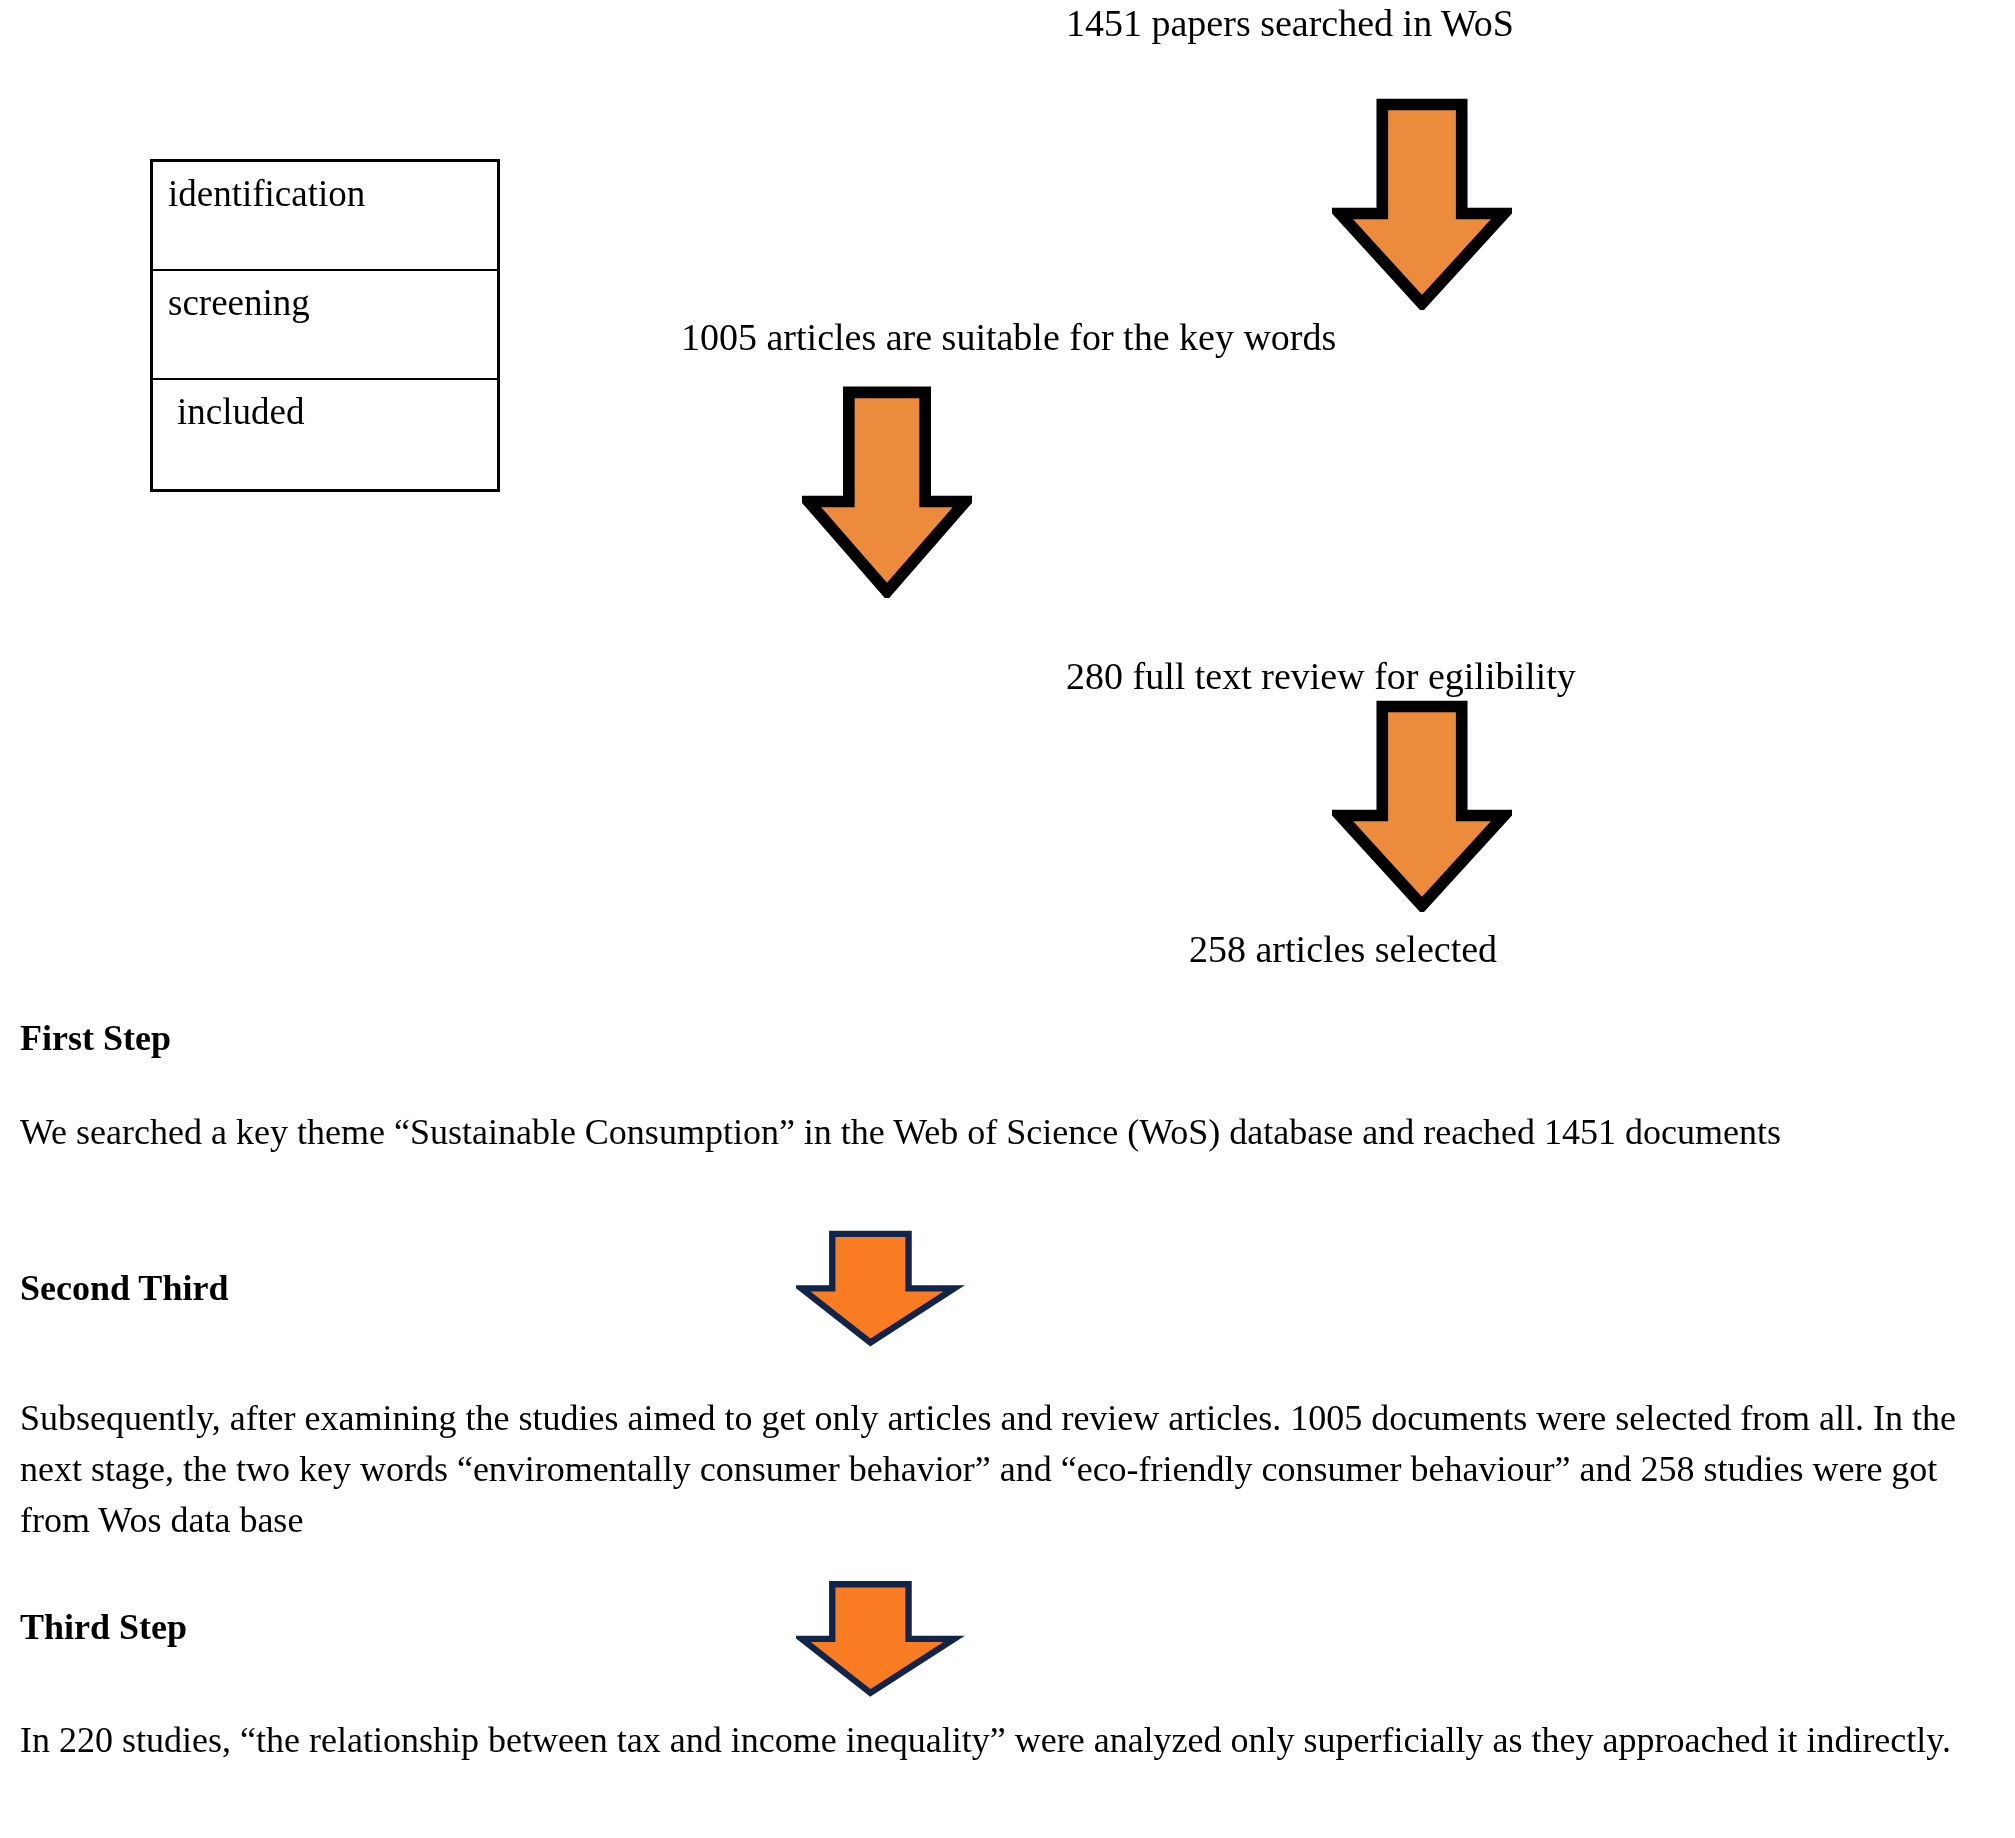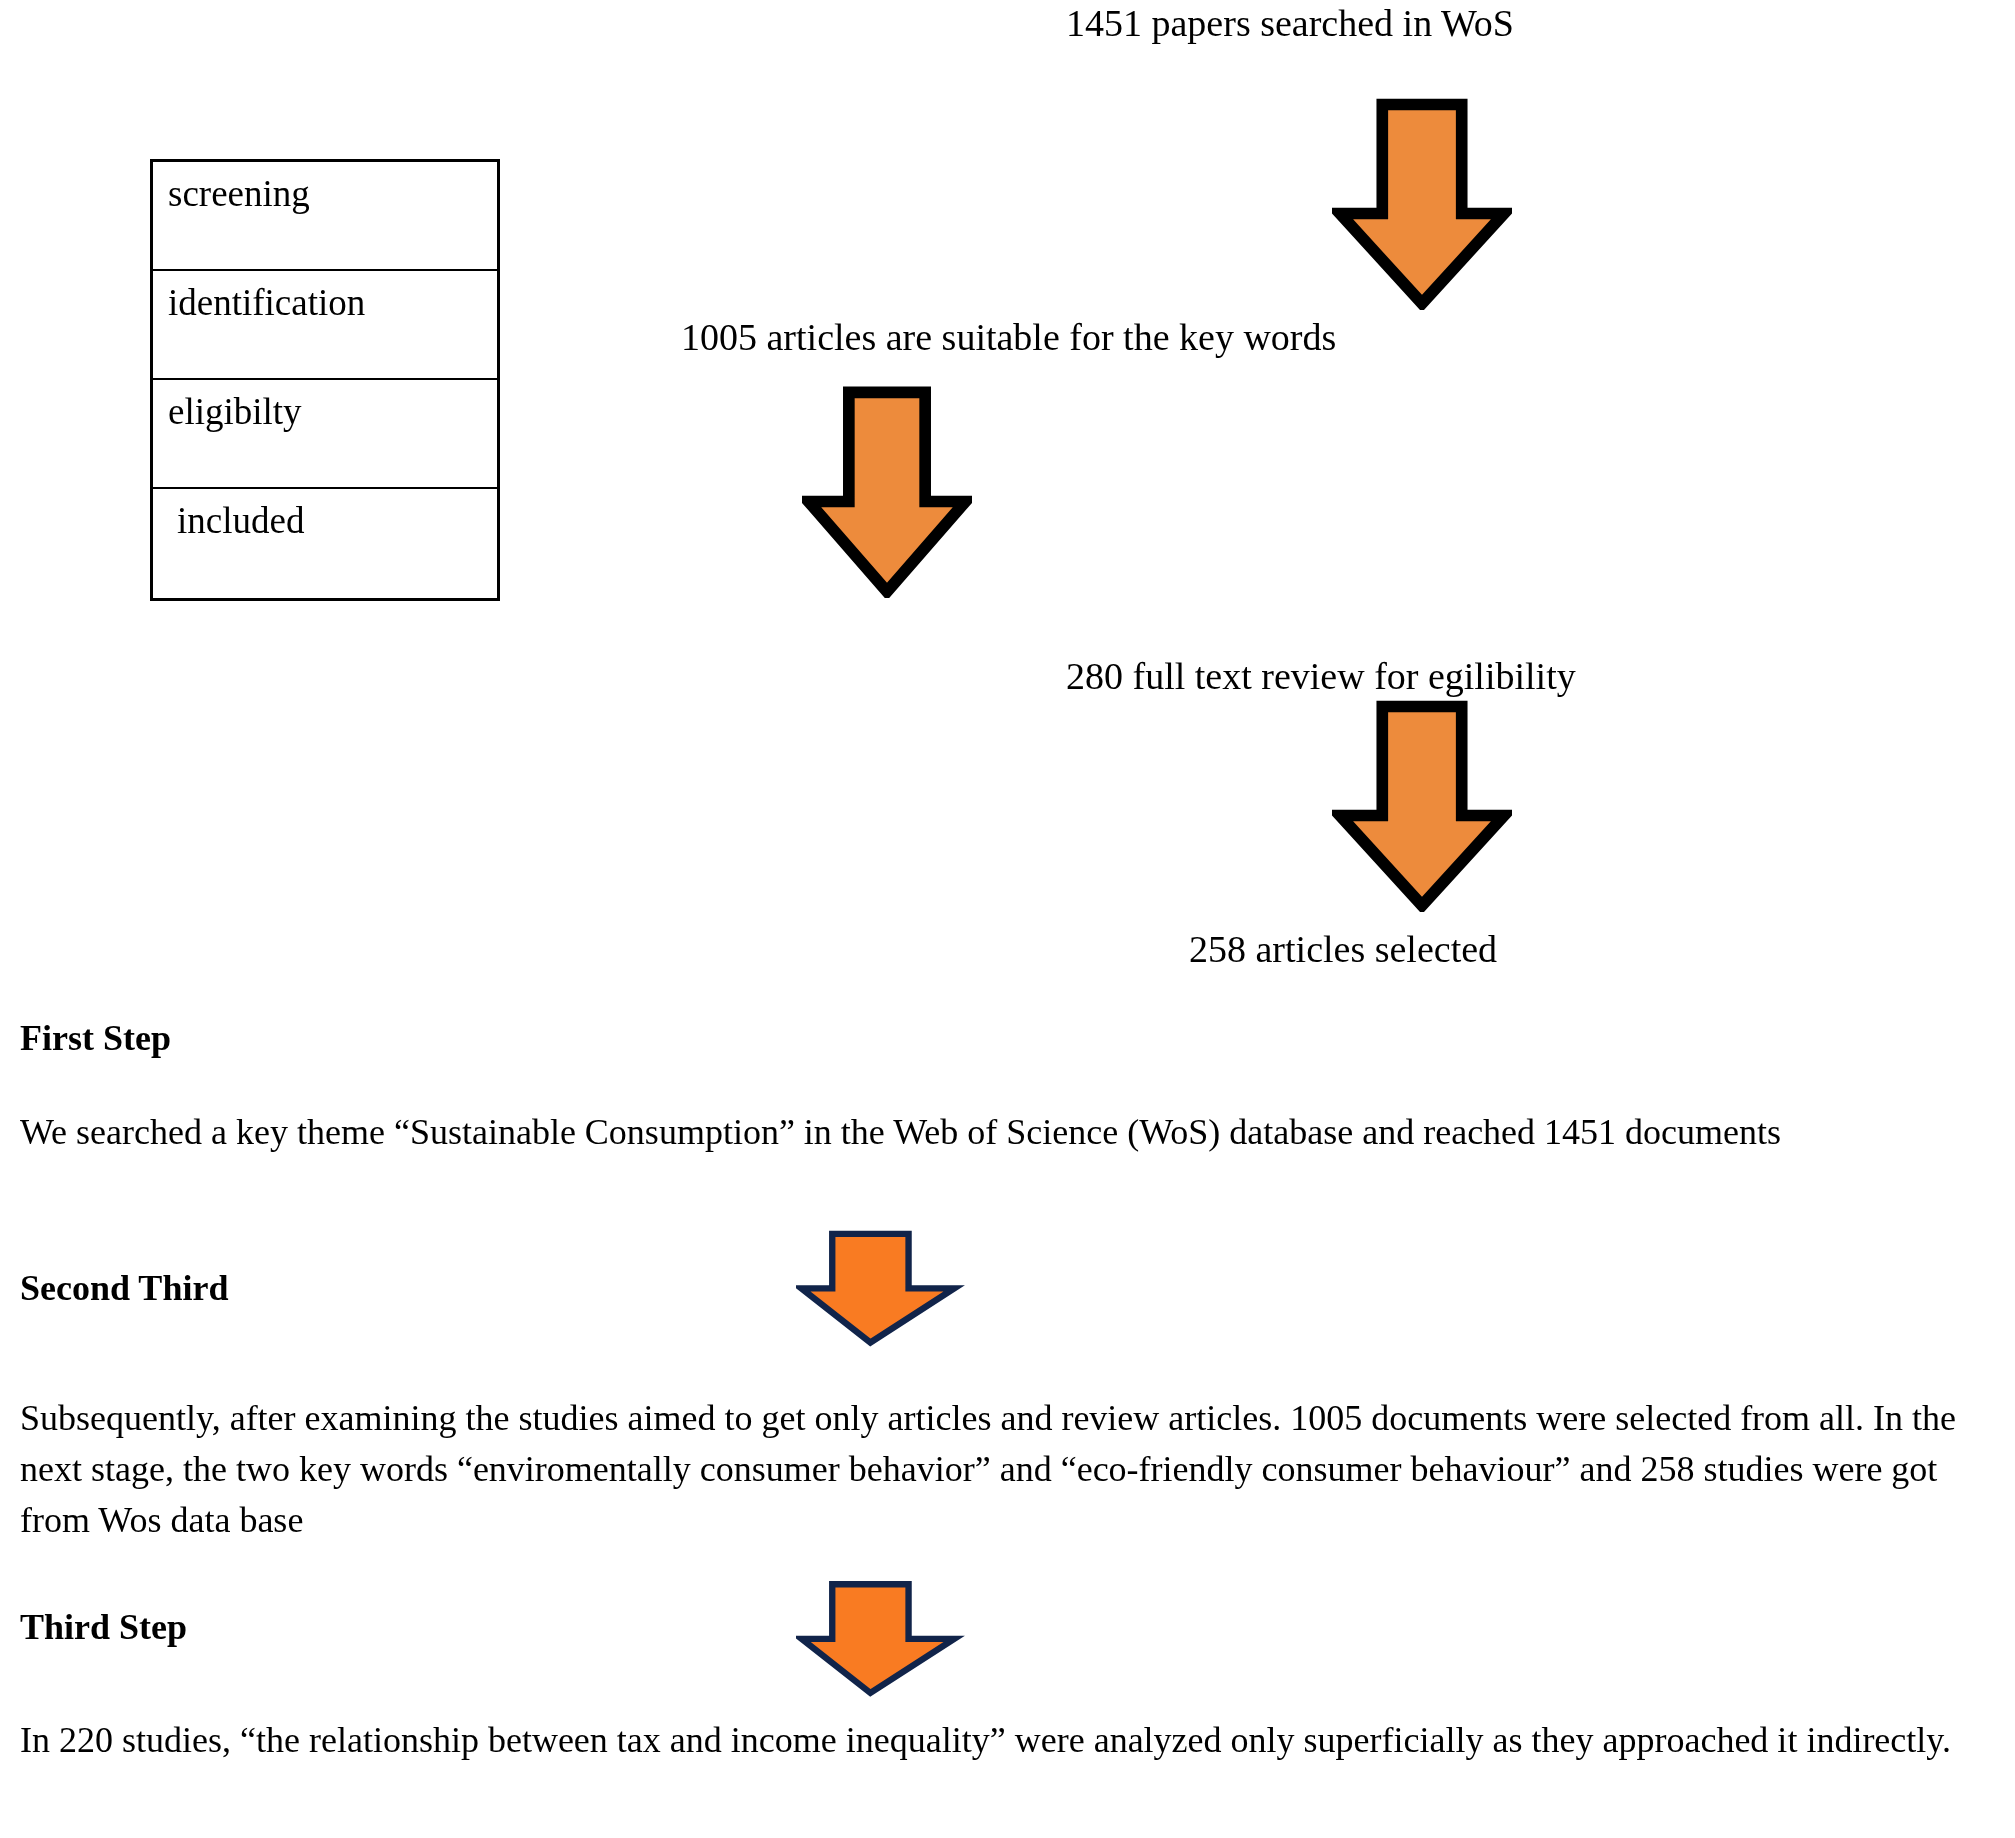--- a/index.html
+++ b/index.html
@@ -96,27 +96,24 @@
   #body-second    { left: 20px; top: 1393px; width: 1985px; }
 
   #heading-third  { left: 20px; top: 1608px; }
   #body-third     { left: 20px; top: 1715px; width: 1985px; }
 </style>
 </head>
 <body>
 
 <div id="stage-table">
   <div class="stage-row">
-    <span>screening</span>
-  </div>
-  <div class="stage-row">
     <span>identification</span>
   </div>
   <div class="stage-row">
-    <span>eligibilty</span>
+    <span>screening</span>
   </div>
   <div class="stage-row">
     <span>included</span>
   </div>
 </div>
 
 <div class="flow-label" id="label-searched">1451 papers searched in WoS</div>
 
 <div class="flow-label" id="label-suitable">1005 articles are suitable for the key words</div>
 

